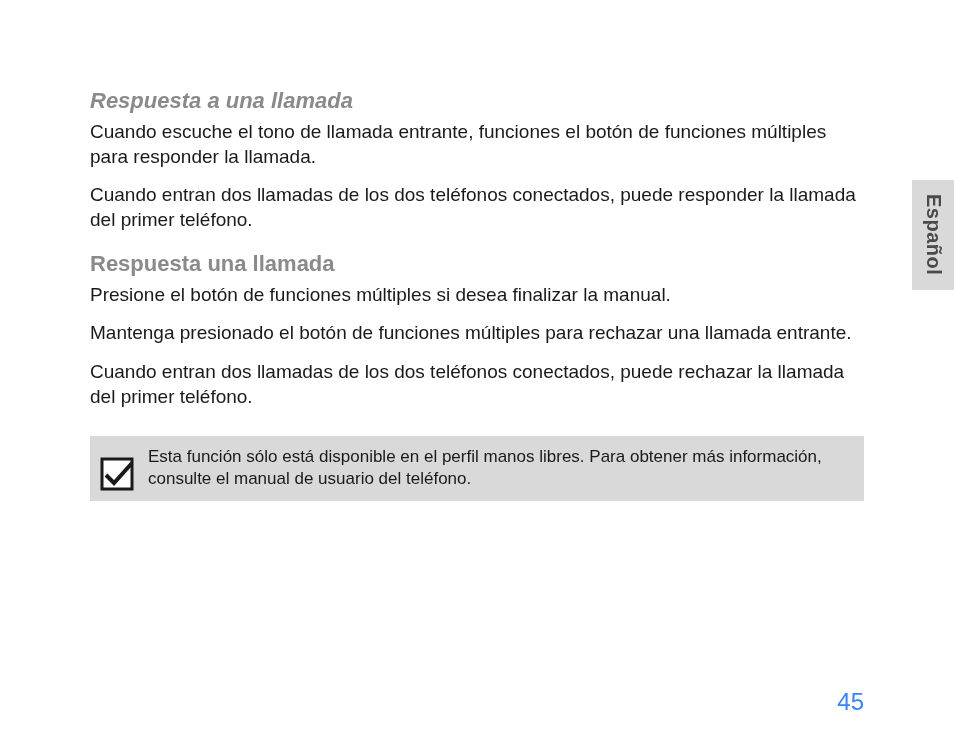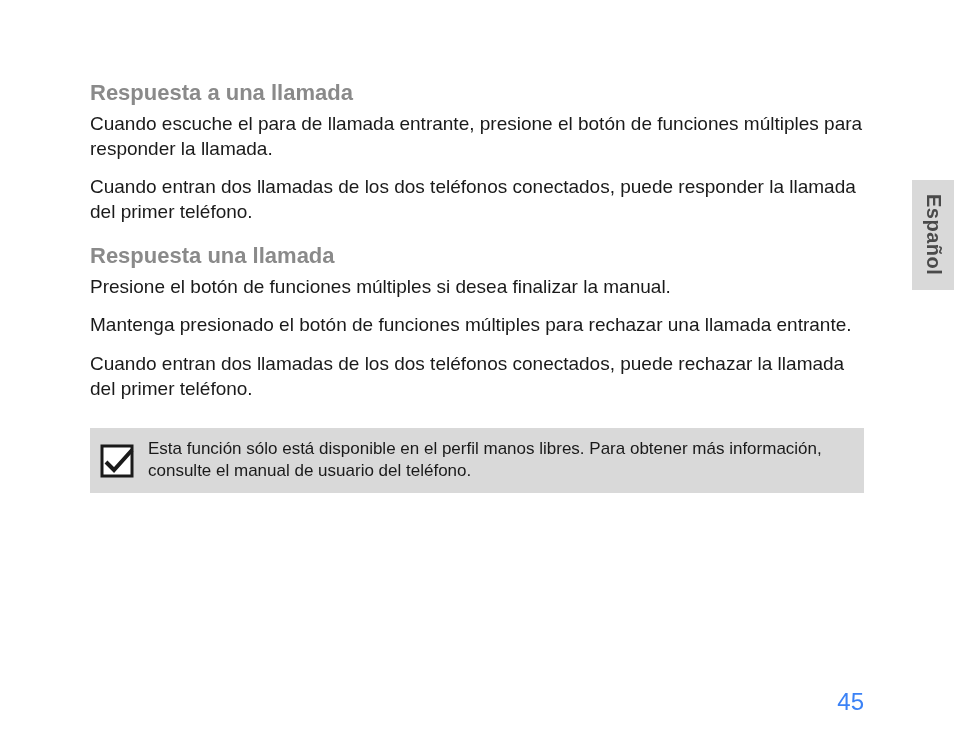--- a/index.html
+++ b/index.html
@@ -39,33 +39,34 @@
     color: #4a4a4a;
     letter-spacing: 0.5px;
   }
   h2.section {
     font-size: 22px;
     font-weight: bold;
     color: #8a8a8a;
     margin: 18px 0 6px 0;
   }
   h2.section.first {
-    margin-top: 0;
+    margin-top: 8px;
+    font-style: italic;
   }
   p.body {
     font-size: 19px;
     line-height: 1.3;
     margin: 4px 0 14px 0;
     color: #1a1a1a;
     max-width: 780px;
   }
   .note-box {
     background: #d9d9d9;
     display: flex;
-    align-items: center;
+    align-items: flex-end;
     padding: 10px 14px 10px 10px;
     margin-top: 26px;
     max-width: 800px;
   }
   .note-icon {
     flex: 0 0 auto;
     width: 34px;
     height: 34px;
     margin-right: 14px;
     margin-top: 2px;
@@ -86,21 +87,21 @@
 </head>
 <body>
 
 <div class="page">
 
   <div class="side-tab">
     <span>Español</span>
   </div>
 
   <h2 class="section first">Respuesta a una llamada</h2>
-  <p class="body">Cuando escuche el para de llamada entrante, presione el botón de funciones múltiples para responder la llamada.</p>
+  <p class="body">Cuando escuche el tono de llamada entrante, funciones el botón de funciones múltiples para responder la llamada.</p>
   <p class="body">Cuando entran dos llamadas de los dos teléfonos conectados, puede responder la llamada del primer teléfono.</p>
 
   <h2 class="section">Respuesta una llamada</h2>
   <p class="body">Presione el botón de funciones múltiples si desea finalizar la manual.</p>
 
   <p class="body">Mantenga presionado el botón de funciones múltiples para rechazar una llamada entrante.</p>
   <p class="body">Cuando entran dos llamadas de los dos teléfonos conectados, puede rechazar la llamada del primer teléfono.</p>
 
   <div class="note-box">
     <div class="note-icon">

